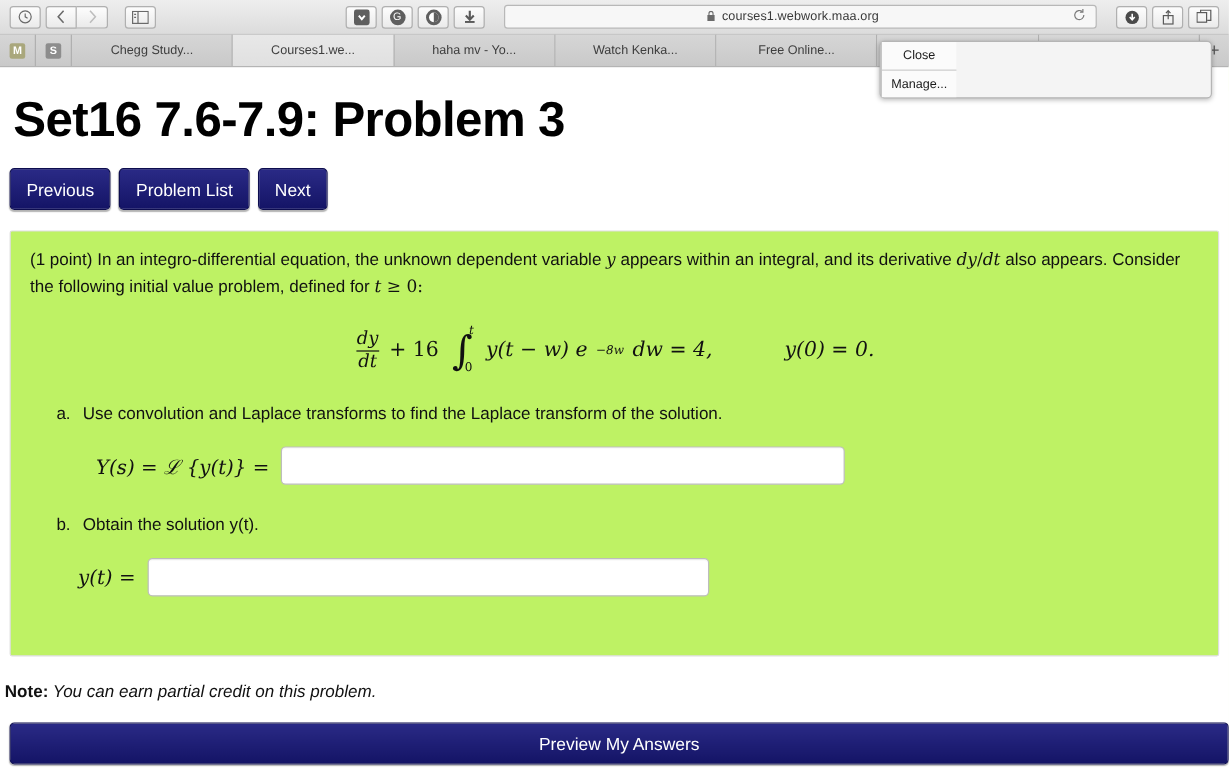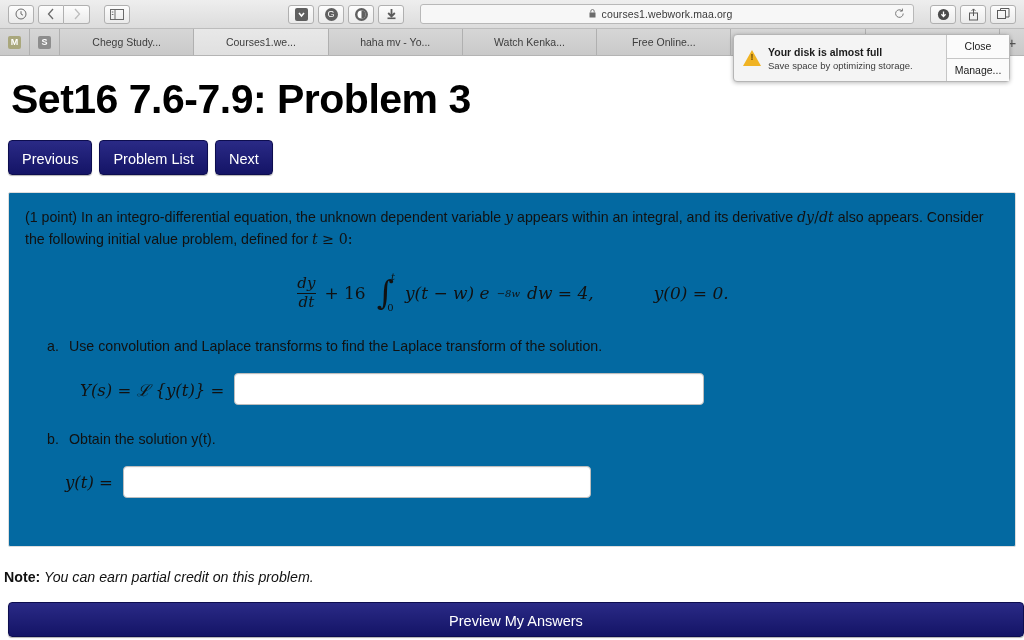--- a/index.html
+++ b/index.html
@@ -231,21 +231,21 @@
     font-size: 14.5px;
     padding: 11px 13px 7px;
     line-height: 1.05;
     box-shadow: 0 1px 1px rgba(0,0,0,0.3);
     white-space: nowrap;
   }
 
   .problem-panel {
     margin: 17px 8px 0 8px;
     border: 1px solid #dddddd;
-    background: #0369a1;
+    background: #bef264;
     border-radius: 2px;
     padding: 14px 16px 20px 16px;
     min-height: 355px;
   }
   .prob-text {
     font-size: 14.2px;
     color: #111;
     line-height: 1.5;
   }
   .mi { font-family: "DejaVu Serif", serif; font-style: italic; }
@@ -452,27 +452,20 @@
     <div class="tab active">Courses1.we...</div>
     <div class="tab">haha mv - Yo...</div>
     <div class="tab">Watch Kenka...</div>
     <div class="tab">Free Online...</div>
     <div class="tab">PRODUCE 1...</div>
     <div class="tab">Episode 1 -...</div>
     <div class="tab-plus">+</div>
   </div>
 
   <div class="notification">
-    <div class="notif-main">
-      <span class="warn-tri"></span>
-      <span class="notif-texts">
-        <div class="notif-title">Your disk is almost full</div>
-        <div class="notif-sub">Save space by optimizing storage.</div>
-      </span>
-    </div>
     <div class="notif-actions">
       <div class="notif-btn first">Close</div>
       <div class="notif-btn">Manage...</div>
     </div>
   </div>
 </div>
 
 <div class="page">
 
   <div class="page-title">Set16 7.6-7.9: Problem 3</div>

